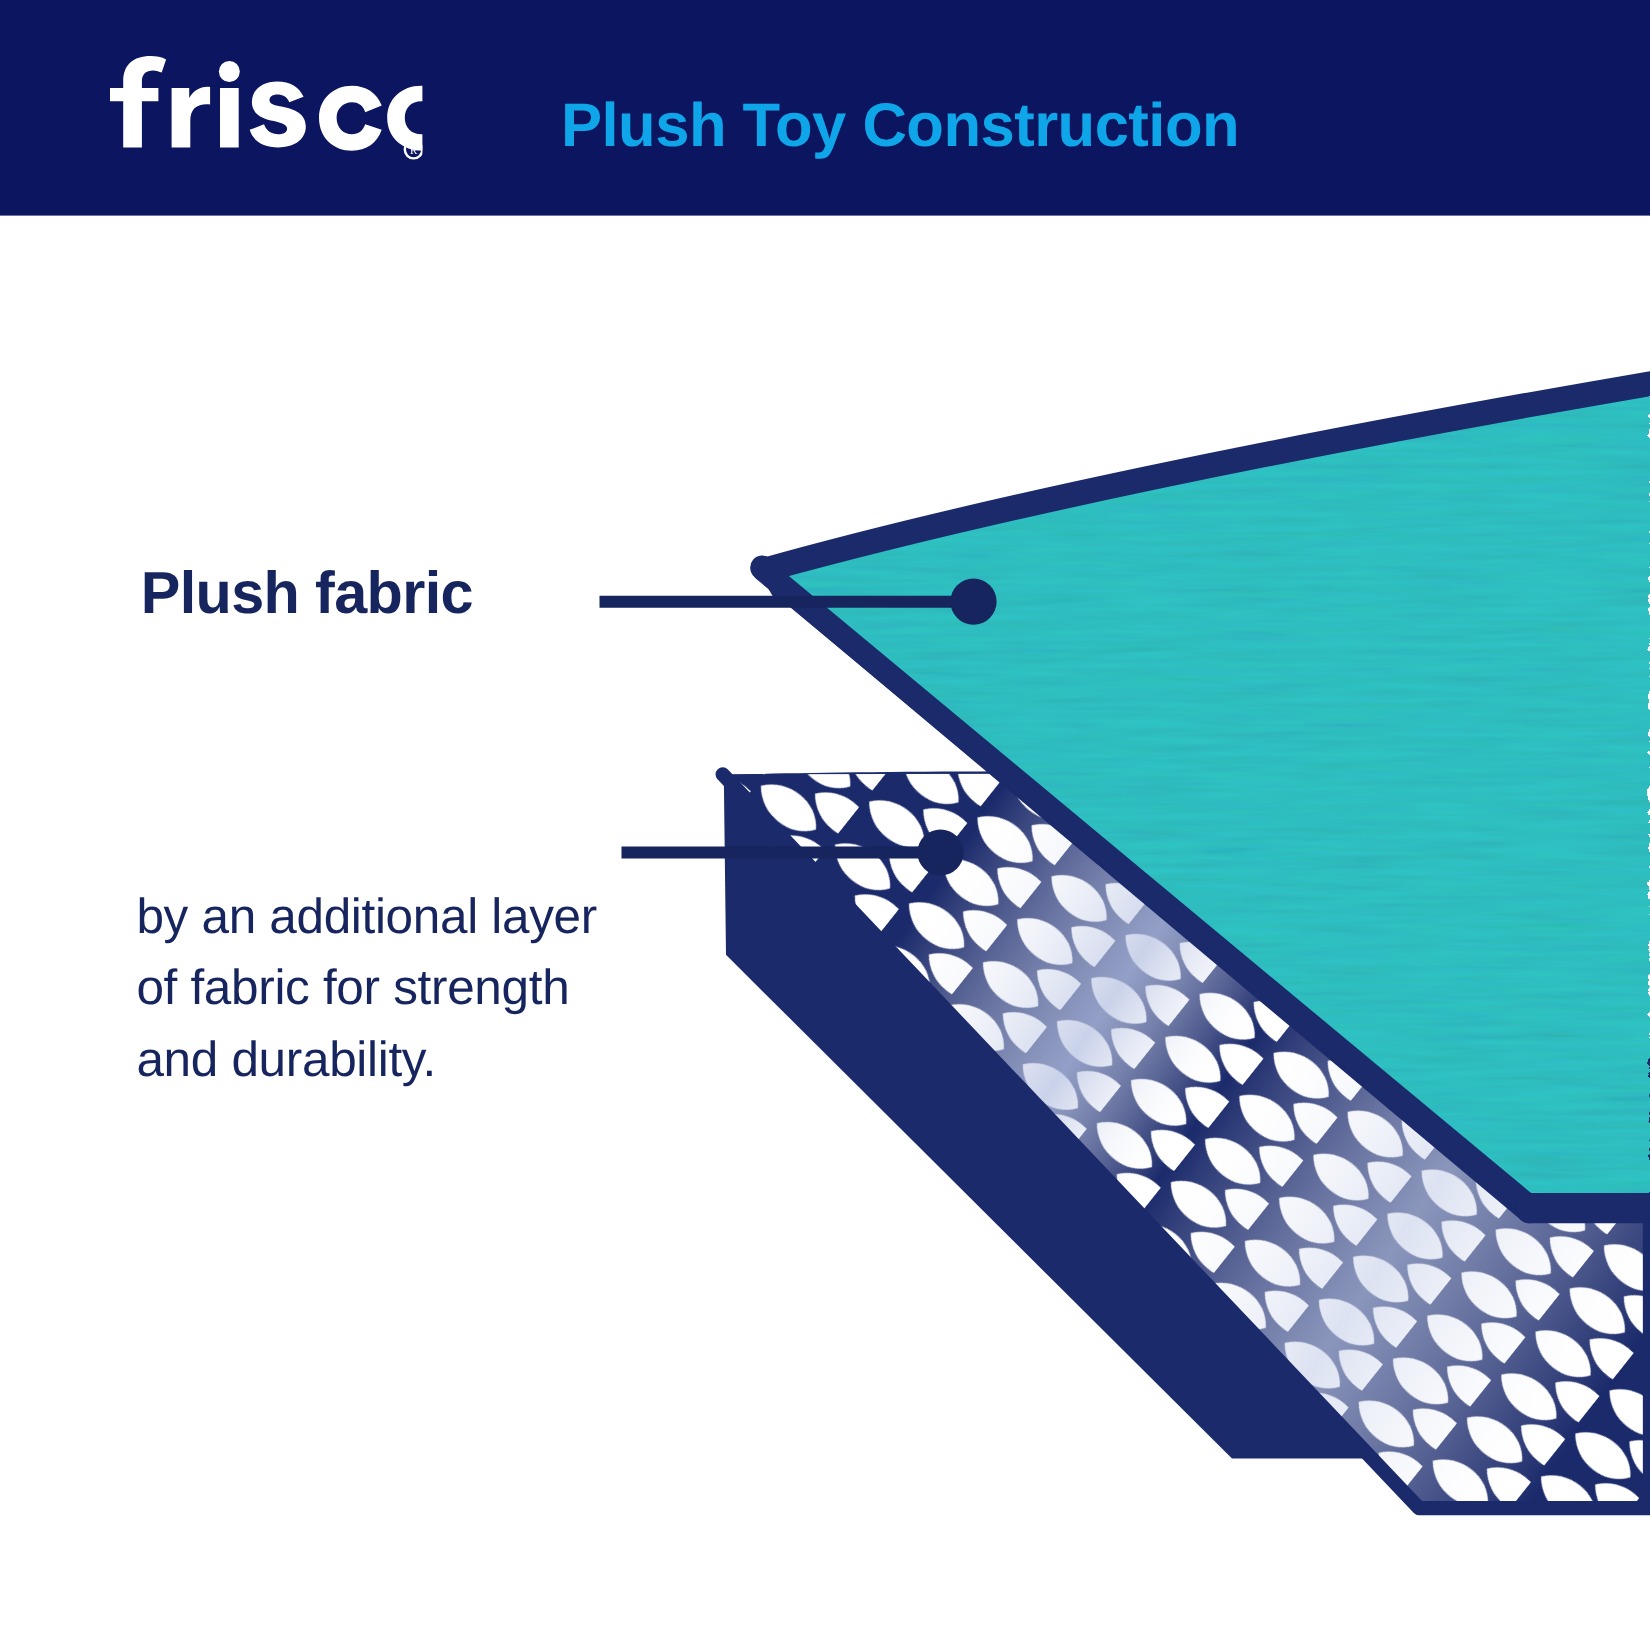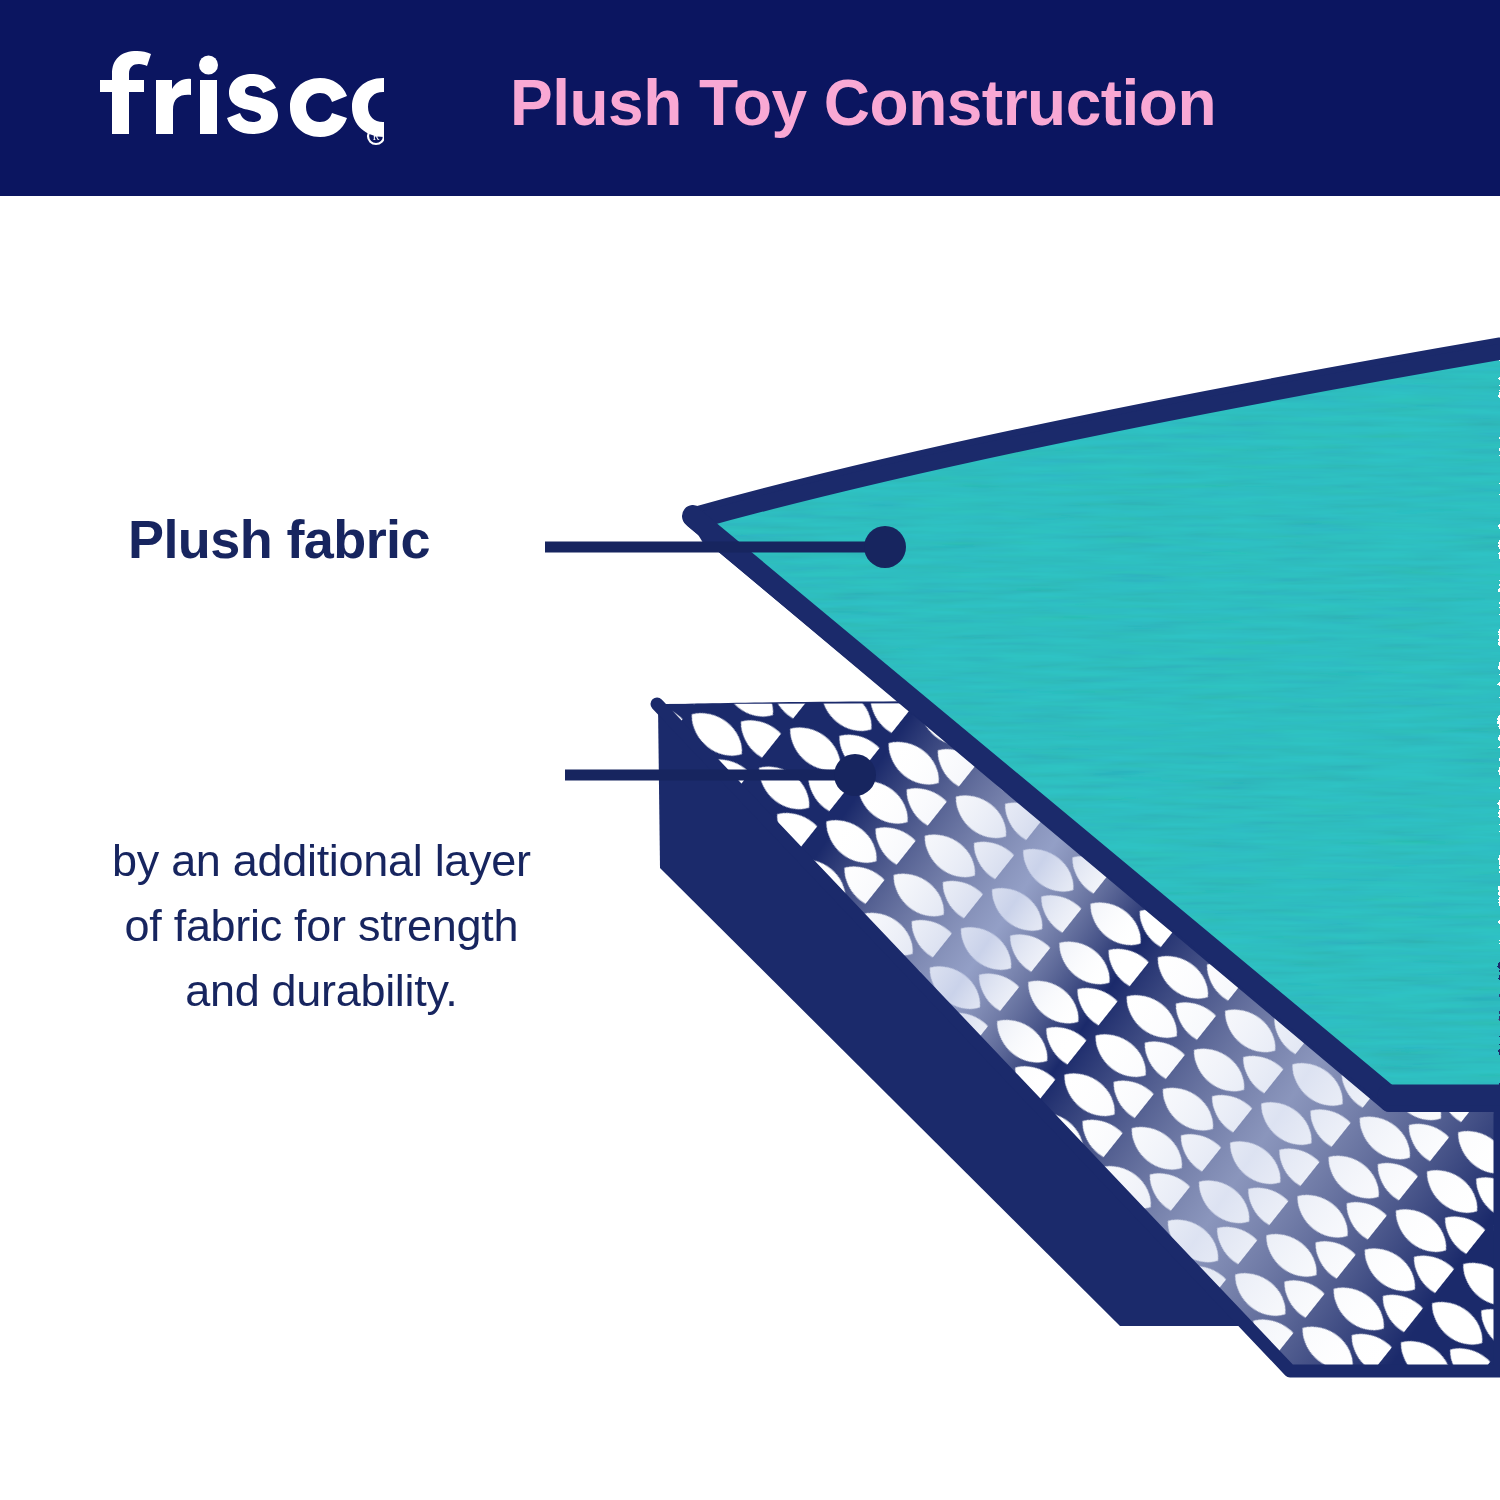--- a/index.html
+++ b/index.html
@@ -33,24 +33,24 @@
     left: 84px;
     top: 44px;
     width: 300px;
     height: 104px;
   }
   .brand svg { display: block; }
 
   .header-title {
     position: absolute;
     left: 510px;
-    top: 55px;
-    color: #f9a8d4;
+    top: 66px;
+    color: #0ea5e9;
     font-family: "Liberation Sans", sans-serif;
-    font-size: 64px;
+    font-size: 56px;
     font-weight: bold;
     letter-spacing: -0.5px;
     line-height: 96px;
     white-space: nowrap;
   }
 
   
   .illustration {
     position: absolute;
     left: 0;
@@ -70,21 +70,20 @@
     left: 0;
     top: 0;
     width: 1500px;
     height: 1500px;
     pointer-events: none;
   }
   .callout-text {
     position: absolute;
     color: #17255f;
     pointer-events: auto;
-    text-align: center;
   }
   .callout-heading {
     font-family: "Liberation Sans", sans-serif;
     font-weight: bold;
     font-size: 54px;
     line-height: 78px;
     letter-spacing: -0.6px;
     color: #17255f;
     white-space: pre-line;
   }
@@ -93,21 +92,21 @@
     font-weight: normal;
     font-size: 45px;
     line-height: 65px;
     letter-spacing: -0.3px;
     color: #17255f;
     white-space: pre-line;
   }
 
   #callout-1 { left: 128px; top: 500px; }
   #callout-2 { left: 128px; top: 648px; }
-  #callout-2-body { left: 112px; top: 800px; margin-top: 28px; }
+  #callout-2-body { left: 124px; top: 800px; }
 </style>
 </head>
 <body>
 
 <div class="page">
 
   <div class="header">
 
     <div class="brand">
       <svg viewBox="0 0 300 104" width="300" height="104" aria-hidden="true">

